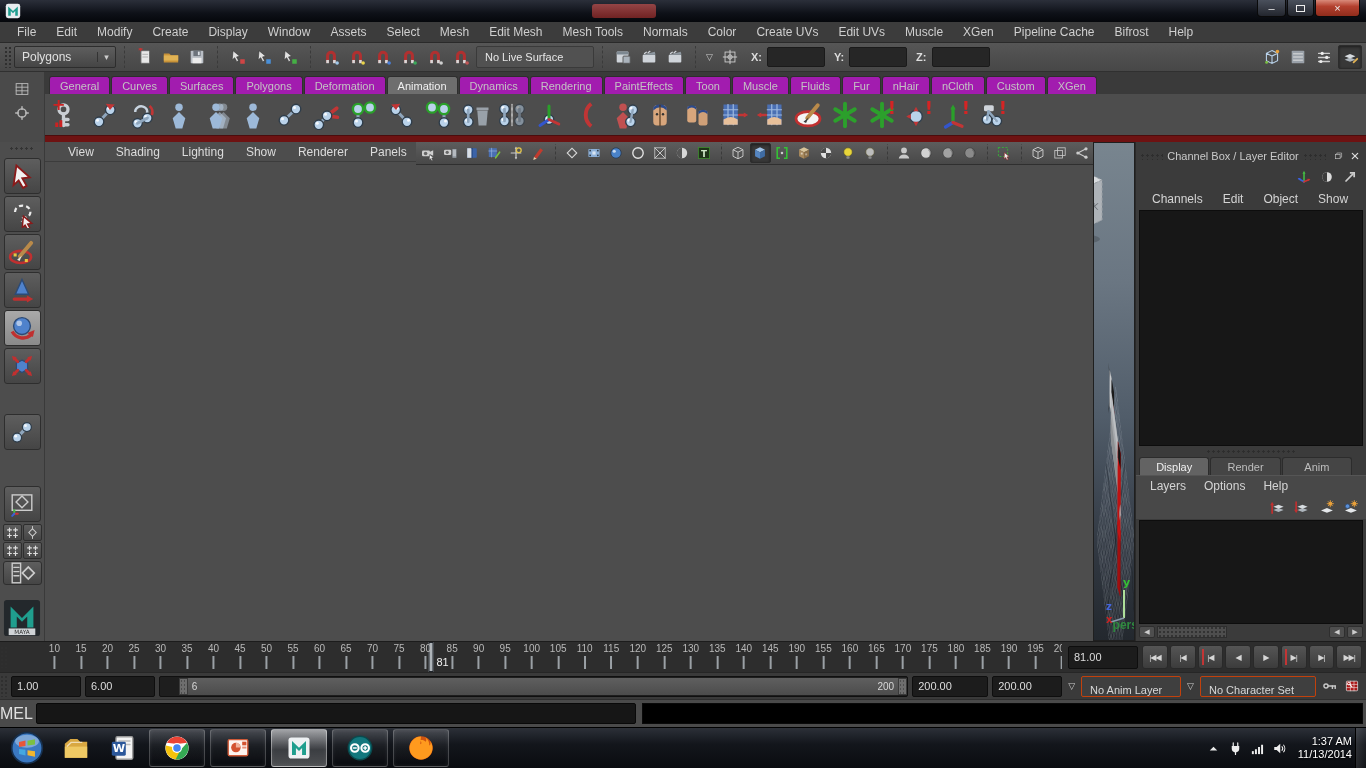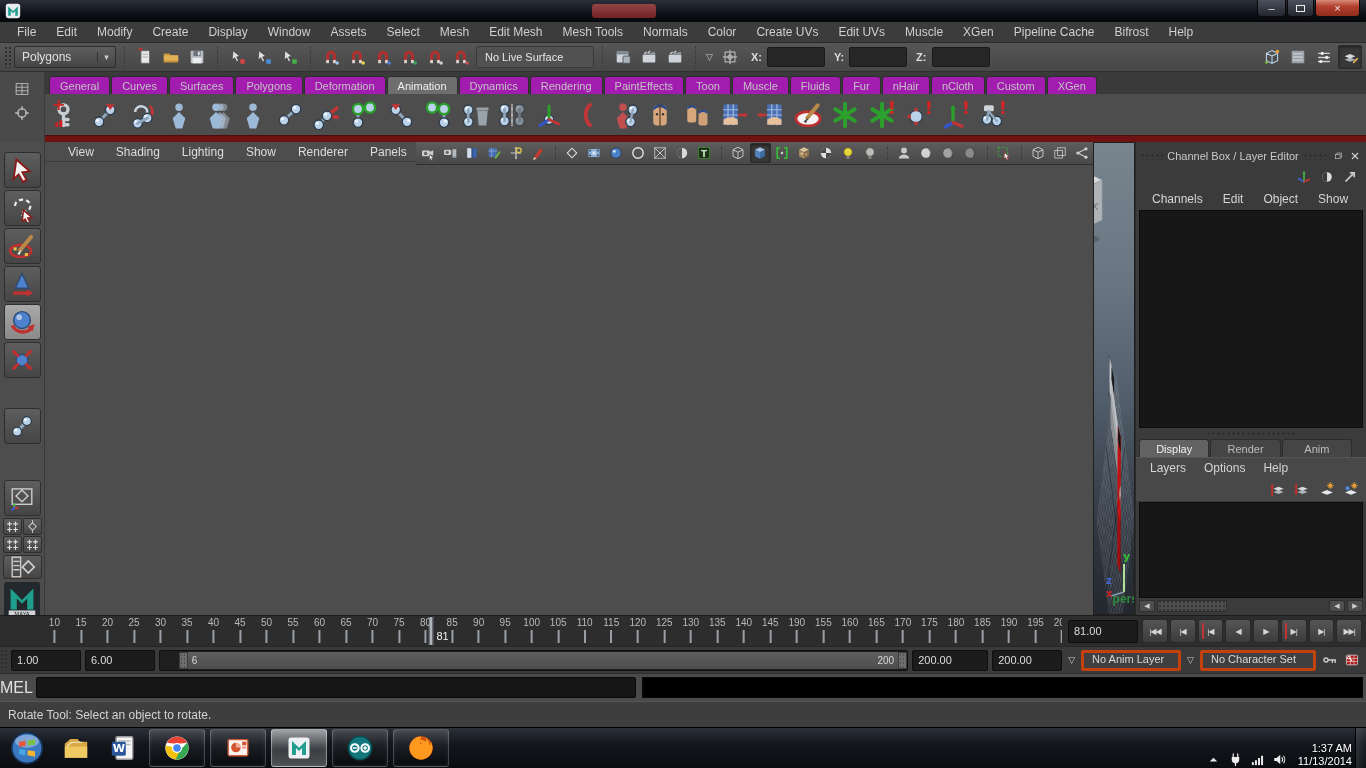--- a/index.html
+++ b/index.html
@@ -121,39 +121,39 @@
   .pb{flex:1;height:24px;background:linear-gradient(#555,#3c3c3c);border:1px solid #292929;border-radius:3px;color:#d6d6d6;font-size:8px;display:flex;align-items:center;justify-content:center;letter-spacing:-1px;position:relative;}
   .pb.redkey::after{content:"";position:absolute;top:3px;bottom:3px;left:3px;width:2px;background:#c23535;}
 
   
   #rangerow{height:27px;background:#3a3a3a;border-top:1px solid #262626;display:flex;align-items:center;gap:4px;padding-right:4px;flex:0 0 auto;}
   .rfield{width:70px;height:21px;background:#1c1c1c;border:1px solid #0e0e0e;border-radius:2px;color:#ddd;font-size:11px;padding:0 5px;}
   #range-track{flex:1;height:21px;position:relative;background:#1e1e1e;border:1px solid #101010;border-radius:2px;}
   #range-inner{position:absolute;top:1px;bottom:1px;background:linear-gradient(#5f5f5f,#4c4c4c);display:flex;align-items:center;justify-content:space-between;border-radius:1px;}
   #range-inner .h{width:9px;height:100%;background:#6e6e6e;border:1px solid #3a3a3a;background-image:radial-gradient(#4e4e4e 30%,transparent 31%);background-size:3px 4px;}
   #range-inner .rl{font-size:10px;color:#d8d8d8;margin:0 4px;}
-  .ddbox{height:21px;background:#3f3f3f;border:3px solid #c2410c;border-radius:2px;display:flex;align-items:flex-start;padding:0 8px;font-size:11px;color:#d8d8d8;}
+  .ddbox{height:21px;background:#3f3f3f;border:1px solid #c2410c;border-radius:2px;display:flex;align-items:flex-end;padding:0 8px;font-size:11px;color:#d8d8d8;}
   #rangerow .tbtn{width:20px;height:20px;}#rangerow .tbtn svg{width:16px;height:16px;}
 
   
   #melrow{height:28px;background:#4a4a4a;border-top:1px solid #2e2e2e;display:flex;align-items:center;gap:6px;flex:0 0 auto;}
   #mel-label{font-size:16px;color:#e0e0e0;margin-left:0;width:30px;}
   #mel-input{width:600px;height:21px;background:#161616;border:1px solid #090909;border-radius:2px;color:#ccc;font-family:"Liberation Mono",monospace;font-size:11px;padding:0 5px;}
   #mel-result{flex:1;height:21px;background:#000;border:1px solid #090909;margin-right:3px;color:#ccc;font-size:11px;padding:0 5px;}
   #helprow{height:26px;background:#3e3e3e;border-top:1px solid #555;display:flex;align-items:center;flex:0 0 auto;}
   #help-text{font-size:12px;color:#d2d2d2;margin-left:8px;}
 
   
   #taskbar{height:41px;background:linear-gradient(#2c3038,#13161c 40%,#0a0c10);border-top:1px solid #000;display:flex;align-items:center;padding-left:4px;gap:4px;flex:0 0 auto;position:relative;}
   #taskbar .app{width:42px;height:38px;display:flex;align-items:center;justify-content:center;border-radius:3px;}
   #taskbar .app svg{width:28px;height:28px;}
   #taskbar .app.boxed{width:56px;border:1px solid rgba(255,255,255,.22);background:linear-gradient(rgba(255,255,255,.14),rgba(255,255,255,.03) 50%,rgba(0,0,0,.1));box-shadow:inset 0 0 4px rgba(255,255,255,.08);}
   #taskbar .app.active{background:linear-gradient(rgba(255,255,255,.55),rgba(255,255,255,.18) 55%,rgba(255,255,255,.28));border-color:rgba(255,255,255,.4);}
   #taskbar .app.start{width:46px;height:40px;}#taskbar .app.start svg{width:34px;height:34px;}
-  #tray{position:absolute;right:14px;top:0;bottom:0;display:flex;align-items:flex-end;gap:4px;}
+  #tray{position:absolute;right:14px;top:0;bottom:0;display:flex;align-items:center;gap:4px;}
   #tray .tico{width:17px;height:17px;display:flex;align-items:center;justify-content:center;}
   #tray .tico svg{width:15px;height:15px;}
   #clock{text-align:right;color:#fff;font-size:11px;line-height:13px;text-shadow:0 1px 2px #000;margin-left:6px;}
   #showdesk{position:absolute;right:0;top:0;bottom:0;width:11px;border-left:1px solid #000;background:linear-gradient(90deg,rgba(255,255,255,.12),rgba(255,255,255,.03));}
 </style>
 </head>
 <body>
 
 <div class="screen">
 
@@ -1483,23 +1483,20 @@
         </span>
       </div>
   </div>
 
   <div id="melrow">
     <span id="mel-label">MEL</span>
     <input id="mel-input" style="">
     <div id="mel-result"></div>
   </div>
 
-  <div id="helprow">
-    <span id="help-text">Rotate Tool: Select an object to rotate.</span>
-  </div>
 
   <div id="taskbar">
     <div id="taskbar-apps" style="display:flex;align-items:center;gap:5px;">
         <span class="app start">
           <svg viewBox="0 0 20 20">
             <circle cx="10" cy="10" r="9" fill="#3a78c2" stroke="#16304f" stroke-width="1"></circle>
             <ellipse cx="10" cy="6" rx="7" ry="3.8" fill="rgba(255,255,255,.35)"></ellipse>
             <path d="M5.3 9.4l3.8-.6V5.6l-3.8.8z" fill="#e8563a"></path>
             <path d="M10.3 8.6l4.4-.7V4.8l-4.4.9z" fill="#7bc043"></path>
             <path d="M5.3 10.6l3.8.5v3.3l-3.8-.8z" fill="#45a8e0"></path>

